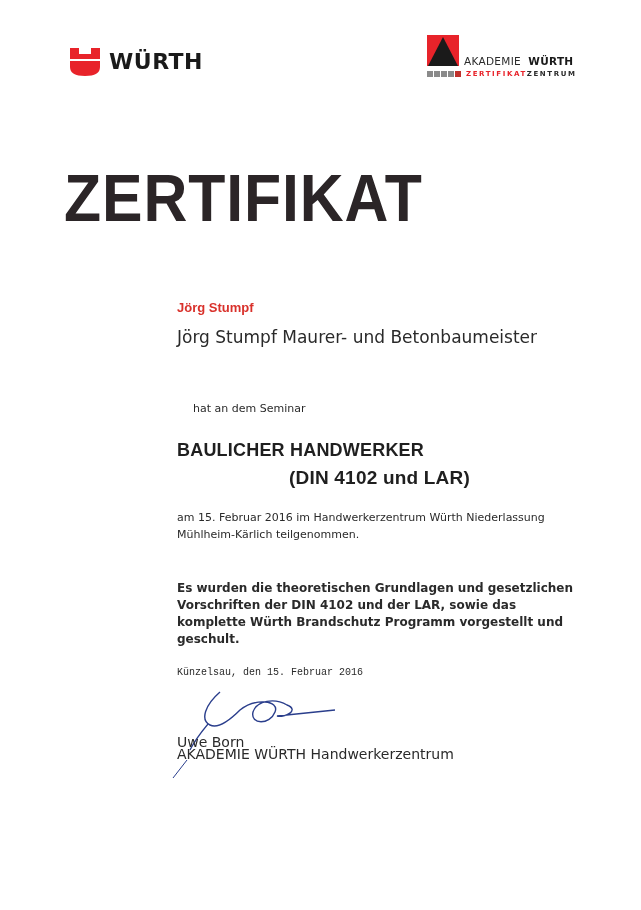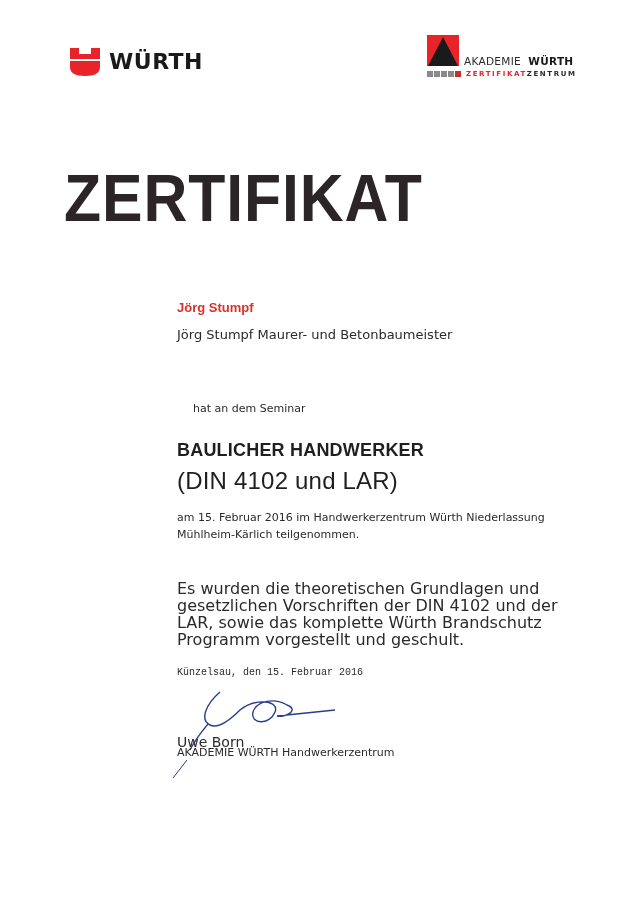--- a/index.html
+++ b/index.html
@@ -19,29 +19,29 @@
   #akademie-line2 { position: absolute; left: 2px; top: 37px; height: 8px; display: flex; align-items: center; white-space: nowrap; }
   .gray-sq { width: 6px; height: 6px; background: #8a8a8a; margin-right: 1px; }
   #akademie-handwerker { font-size: 7px; font-weight: bold; color: #e8232a; letter-spacing: 1.6px; margin-left: 4px; }
   #akademie-zentrum { font-size: 7px; font-weight: bold; color: #2a2a2a; letter-spacing: 1.6px; }
 
   
   #title { left: 64px; top: 163px; font-family: "Liberation Sans", sans-serif; font-weight: bold; font-size: 66px; color: #2b2527; letter-spacing: 1px; line-height: 70px; transform: scaleX(0.92); transform-origin: left; }
 
   .body-block { left: 177px; width: 405px; }
   #recipient-name { top: 300px; font-family: "Liberation Sans", sans-serif; font-weight: bold; font-size: 13px; color: #d9312b; }
-  #recipient-company { top: 327px; font-size: 13px; color: #2a2a2a; font-weight: normal; }
+  #recipient-company { top: 327px; font-size: 17px; color: #2a2a2a; font-weight: normal; }
   #seminar-intro { top: 402px; font-size: 11px; color: #2a2a2a; margin-left: 16px; }
   #seminar-title-1 { top: 440px; font-family: "Liberation Sans", sans-serif; font-weight: bold; font-size: 18px; color: #1f1f1f; letter-spacing: 0.2px; }
-  #seminar-title-2 { top: 467px; font-family: "Liberation Sans", sans-serif; font-weight: normal; font-size: 24px; color: #1f1f1f; letter-spacing: 0.2px; }
+  #seminar-title-2 { top: 467px; font-family: "Liberation Sans", sans-serif; font-weight: bold; font-size: 19px; color: #1f1f1f; letter-spacing: 0.2px; text-align: center; }
   #participation-text { top: 509px; font-size: 11px; line-height: 17px; color: #2a2a2a; width: 405px; }
-  #content-text { top: 580px; font-size: 16px; line-height: 17px; color: #2a2a2a; width: 405px; }
+  #content-text { top: 580px; font-size: 12px; line-height: 17px; color: #2a2a2a; width: 405px; font-weight: bold; }
   #place-date { top: 667px; font-size: 10px; color: #2a2a2a; font-family: Liberation Mono, monospace; }
   #signer-name { top: 734px; font-size: 14px; color: #2a2a2a; }
-  #signer-org { top: 746px; font-size: 11px; color: #2a2a2a; }
+  #signer-org { top: 746px; font-size: 14px; color: #2a2a2a; }
   #signature { left: 165px; top: 680px; width: 200px; height: 100px; }
 </style>
 </head>
 <body>
 
 <div id="wurth-logo" class="abs">
   <div id="wurth-mark">
     <svg width="30" height="28" viewBox="0 0 30 28">
       <path d="M0 0 H9 V6 H21 V0 H30 V11 H0 Z" fill="#e8232a"></path>
       <path d="M0 13 H30 V19 Q30 28 15 28 Q0 28 0 19 Z" fill="#e8232a"></path>

